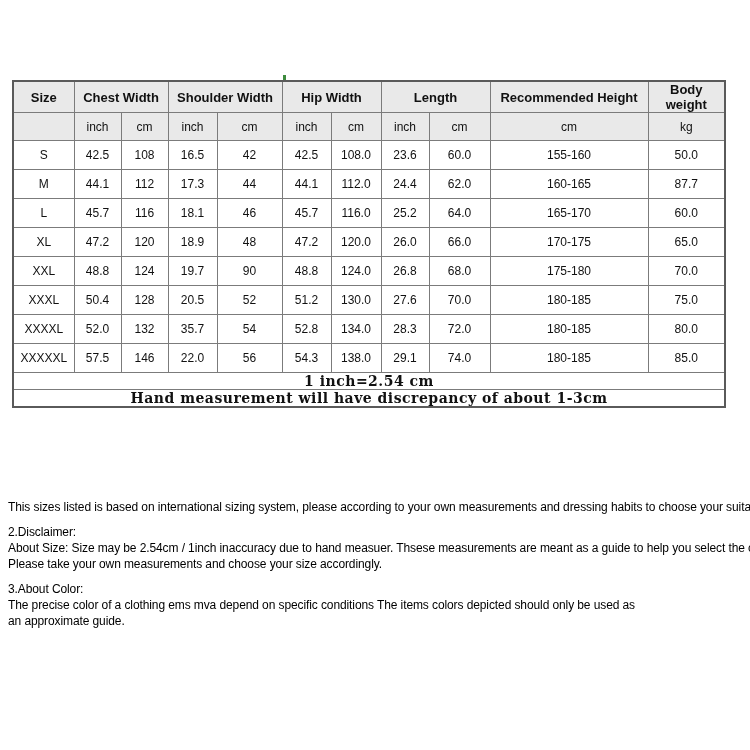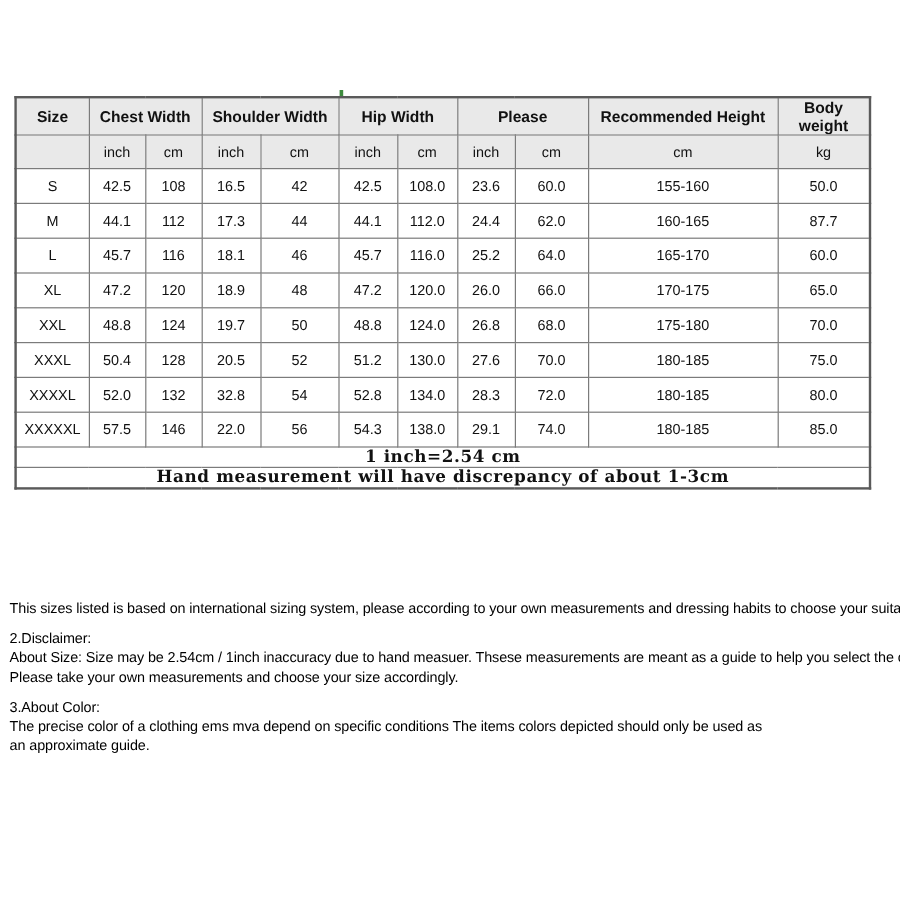--- a/index.html
+++ b/index.html
@@ -105,21 +105,21 @@
       <col style="width:61px">
       <col style="width:158px">
       <col style="width:77px">
     </colgroup>
     <thead>
       <tr class="group-row">
         <th>Size</th>
         <th colspan="2">Chest Width</th>
         <th colspan="2">Shoulder Width</th>
         <th colspan="2">Hip Width</th>
-        <th colspan="2">Please</th>
+        <th colspan="2">Length</th>
         <th>Recommended Height</th>
         <th>Body weight</th>
       </tr>
       <tr class="sub-row">
         <th></th>
         <th>inch</th>
         <th>cm</th>
         <th>inch</th>
         <th>cm</th>
         <th>inch</th>
@@ -181,21 +181,21 @@
           <td>26.0</td>
           <td>66.0</td>
           <td>170-175</td>
           <td>65.0</td>
         </tr>
         <tr>
           <td>XXL</td>
           <td>48.8</td>
           <td>124</td>
           <td>19.7</td>
-          <td>50</td>
+          <td>90</td>
           <td>48.8</td>
           <td>124.0</td>
           <td>26.8</td>
           <td>68.0</td>
           <td>175-180</td>
           <td>70.0</td>
         </tr>
         <tr>
           <td>XXXL</td>
           <td>50.4</td>
@@ -206,21 +206,21 @@
           <td>130.0</td>
           <td>27.6</td>
           <td>70.0</td>
           <td>180-185</td>
           <td>75.0</td>
         </tr>
         <tr>
           <td>XXXXL</td>
           <td>52.0</td>
           <td>132</td>
-          <td>32.8</td>
+          <td>35.7</td>
           <td>54</td>
           <td>52.8</td>
           <td>134.0</td>
           <td>28.3</td>
           <td>72.0</td>
           <td>180-185</td>
           <td>80.0</td>
         </tr>
         <tr>
           <td>XXXXXL</td>

